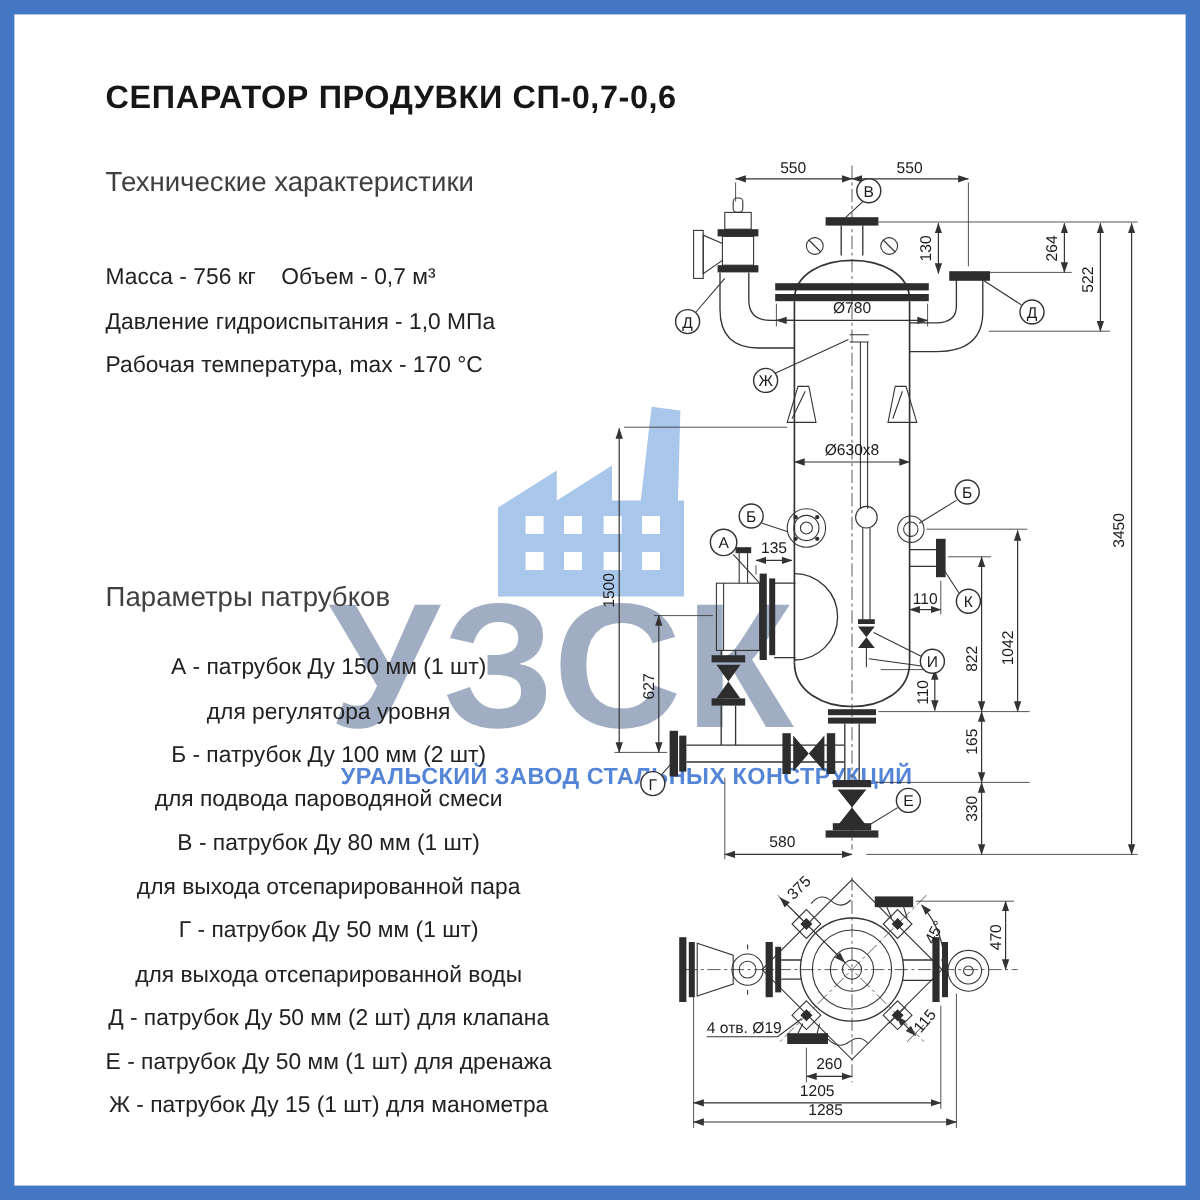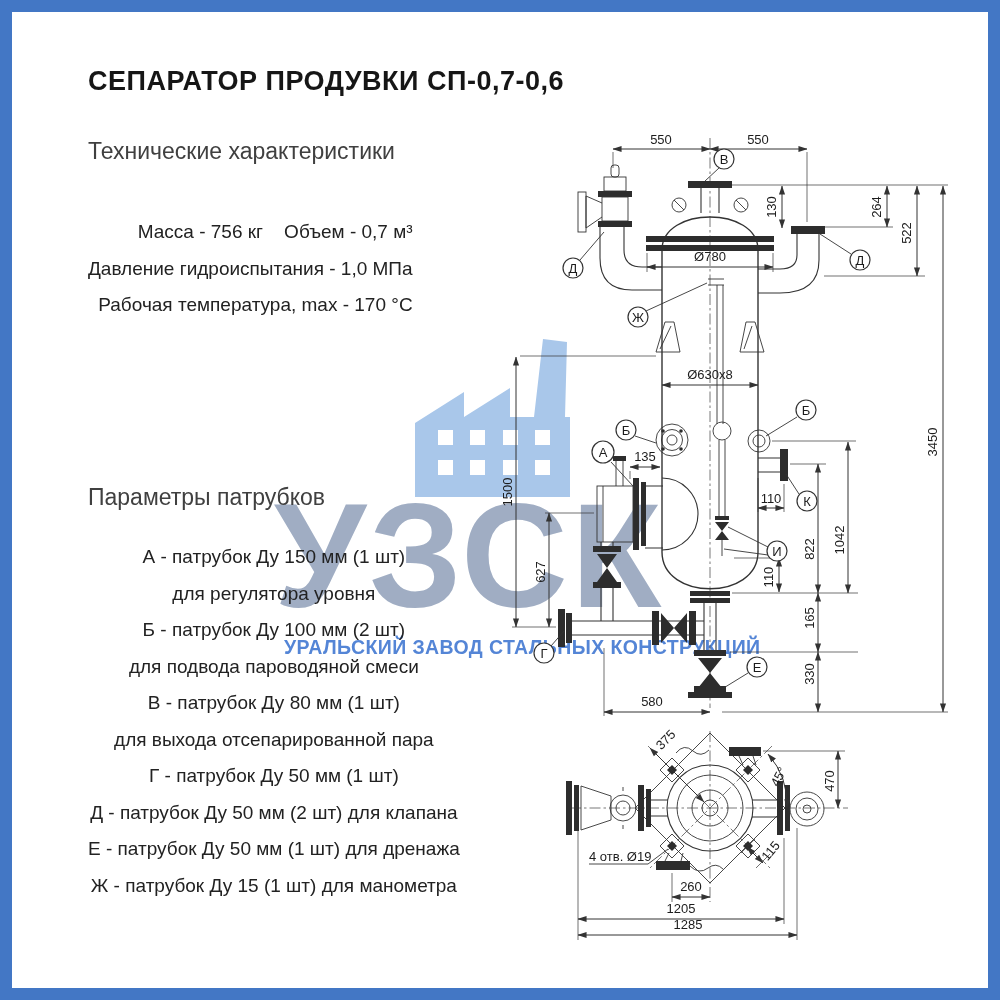--- a/index.html
+++ b/index.html
@@ -12,21 +12,21 @@
     position:absolute;left:88px;top:66px;font-size:27px;font-weight:bold;
     letter-spacing:.5px;color:#161616;z-index:3;white-space:nowrap;
   }
   .sec-head{
     position:absolute;left:88px;font-size:23px;color:#404040;z-index:3;white-space:nowrap;
   }
   #tech-head{top:138px;}
   #nozzle-head{top:464px;margin-top:20px;}
   .lines{position:absolute;left:88px;z-index:3;font-size:19px;color:#222;}
   .lines .ln{white-space:pre-wrap;line-height:36.5px;height:36.5px;}
-  #tech-lines{top:214px;text-align:right;}
+  #tech-lines{top:214px;}
   #nozzle-lines{top:539px;text-align:center;}
 
   
   .wm-big{
     position:absolute;left:274px;top:482px;z-index:1;
     font-size:148px;font-weight:bold;line-height:1;letter-spacing:3px;
     color:#93a2bb;opacity:.88;white-space:nowrap;
   }
   .wm-slogan{
     position:absolute;left:284px;top:636px;z-index:1;
@@ -64,20 +64,21 @@
 
 <div class="sec-head" id="nozzle-head">Параметры патрубков</div>
 <div class="lines" id="nozzle-lines">
   <div class="ln">А - патрубок Ду 150 мм (1 шт)</div>
   <div class="ln">для регулятора уровня</div>
   <div class="ln">Б - патрубок Ду 100 мм (2 шт)</div>
   <div class="ln">для подвода пароводяной смеси</div>
   <div class="ln">В - патрубок Ду 80 мм (1 шт)</div>
   <div class="ln">для выхода отсепарированной пара</div>
   <div class="ln">Г - патрубок Ду 50 мм (1 шт)</div>
+  <div class="ln">для выхода отсепарированной воды</div>
   <div class="ln">Д - патрубок Ду 50 мм (2 шт) для клапана</div>
   <div class="ln">Е - патрубок Ду 50 мм (1 шт) для дренажа</div>
   <div class="ln">Ж - патрубок Ду 15 (1 шт) для манометра</div>
 </div>
 
 <svg class="wm-icon" width="160" height="166" viewBox="0 0 160 166">
   <path fill="#a9c7ea" d="M2,163 L2,89 L51,58 L51,83 L97,54 L97,83 L121,83 L130,5 L154,8 L152,83 L157,83 L157,163 Z"></path>
   <g fill="#ffffff">
     <rect x="25" y="96" width="15" height="15"></rect>
       <rect x="57" y="96" width="15" height="15"></rect>

